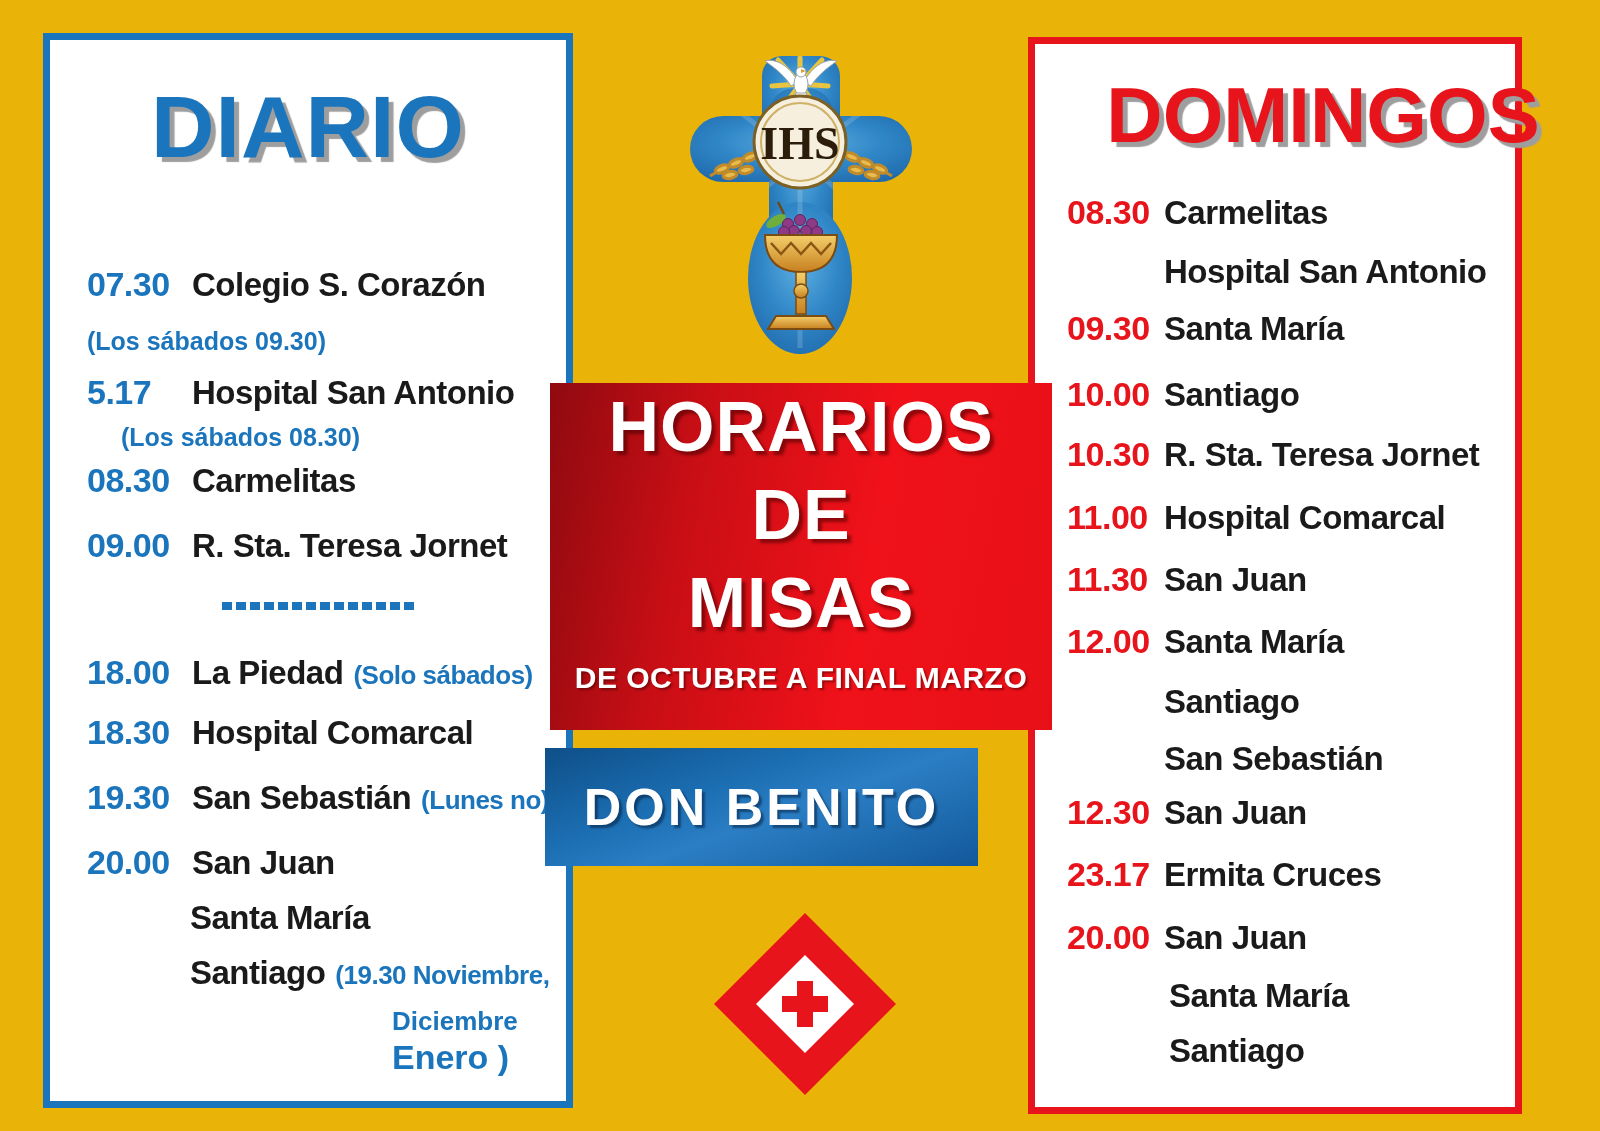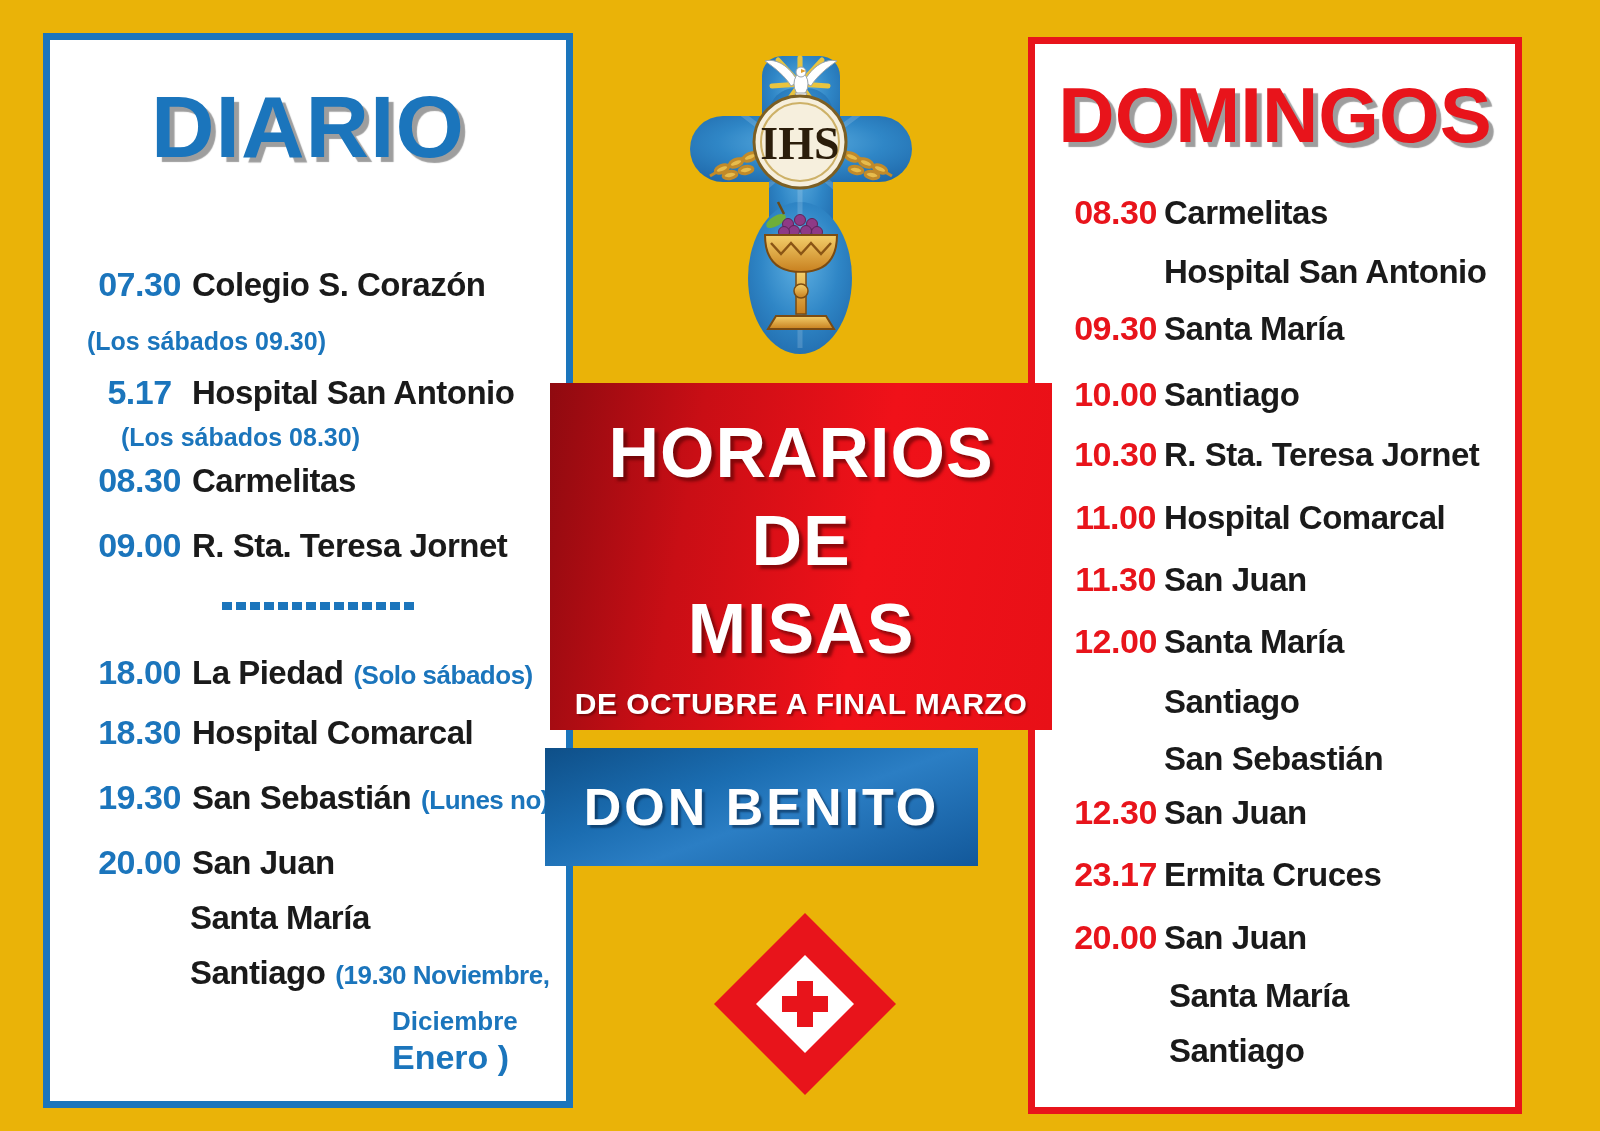--- a/index.html
+++ b/index.html
@@ -6,40 +6,40 @@
   body{font-family:"Liberation Sans", sans-serif; -webkit-font-smoothing:antialiased;}
   #poster{position:relative;width:1600px;height:1131px;background:#eab308;overflow:hidden;}
 
   
   .panel{position:absolute;background:#ffffff;box-sizing:border-box;}
   #diario-panel{left:43px;top:33px;width:530px;height:1075px;border:7px solid #1b75bc;}
   #domingos-panel{left:1028px;top:37px;width:494px;height:1077px;border:7px solid #e8141b;}
 
   .panel-title{position:absolute;left:0;width:100%;text-align:center;font-weight:700;white-space:nowrap;}
   #diario-title{top:36px;font-size:88px;color:#1b75bc;text-shadow:5px 5px 1px #9e9e9e;letter-spacing:1px;}
-  #domingos-title{top:26px;font-size:78px;color:#e8141b;text-shadow:5px 5px 1px #9e9e9e;}
-
-  .row{position:absolute;white-space:nowrap;line-height:40px;font-weight:700;letter-spacing:-0.5px;text-align:center;}
+  #domingos-title{top:26px;font-size:78px;color:#e8141b;text-shadow:5px 5px 1px #9e9e9e;padding-left:48px;}
+
+  .row{position:absolute;white-space:nowrap;line-height:40px;font-weight:700;letter-spacing:-0.5px;}
   .row .t{display:inline-block;color:#1b75bc;font-size:34px;}
   #diario-panel .row .t{min-width:105px;}
   #domingos-panel .row .t{min-width:97px;color:#e8141b;}
   .row .p{color:#1a1a1a;font-size:33px;}
   .row .note{color:#1b75bc;font-size:26px;margin-left:10px;}
   .subnote{position:absolute;color:#1b75bc;font-size:25px;font-weight:700;white-space:nowrap;line-height:30px;}
   .cont{position:absolute;color:#1a1a1a;font-size:33px;font-weight:700;white-space:nowrap;line-height:40px;letter-spacing:-0.5px;}
 
   #dash-sep{position:absolute;left:172px;top:562px;width:192px;height:8px;
     background:repeating-linear-gradient(90deg,#1b75bc 0 10px,transparent 10px 14px);}
 
   
   #cross-art{position:absolute;left:688px;top:28px;width:226px;height:330px;}
   #red-banner{position:absolute;left:550px;top:383px;width:502px;height:347px;
     background:linear-gradient(100deg,#8f0a10 0%,#c90e15 28%,#f01119 62%,#e81017 100%);
     display:flex;flex-direction:column;align-items:center;justify-content:flex-start;
-    padding-top:26px;box-sizing:border-box;}
+    box-sizing:border-box;}
   .banner-line{color:#ffffff;font-weight:700;font-size:70px;line-height:88px;
     text-shadow:4px 4px 3px rgba(70,0,0,0.55);letter-spacing:1px;}
   #banner-subtitle{color:#ffffff;font-weight:700;font-size:30px;margin-top:14px;
     text-shadow:2px 2px 2px rgba(70,0,0,0.5);letter-spacing:0.5px;}
   #blue-banner{position:absolute;left:545px;top:748px;width:433px;height:118px;
     background:linear-gradient(160deg,#0e4f88 0%,#1b6db1 35%,#2b7ec4 55%,#12589a 100%);
     display:flex;align-items:center;justify-content:center;}
   #city-label{color:#ffffff;font-weight:700;font-size:52px;letter-spacing:3px;
     text-shadow:3px 3px 2px rgba(0,25,55,0.5);}
   #diamond-art{position:absolute;left:710px;top:909px;width:190px;height:190px;}

